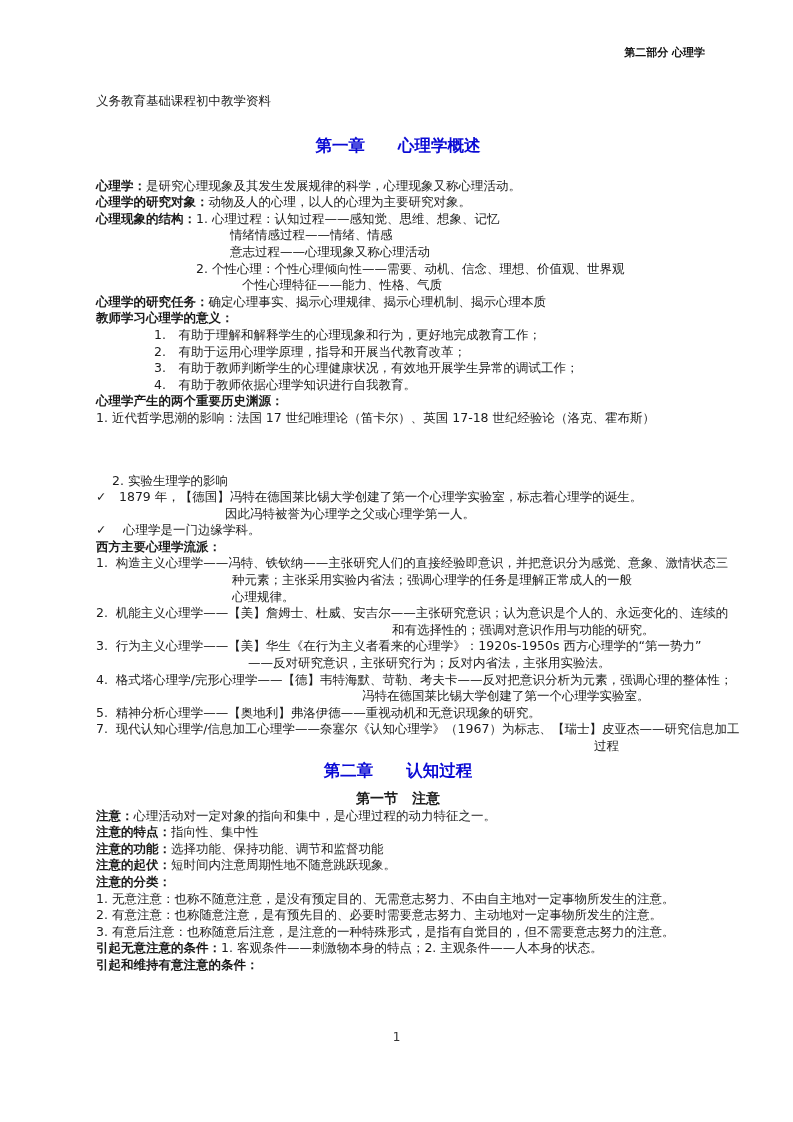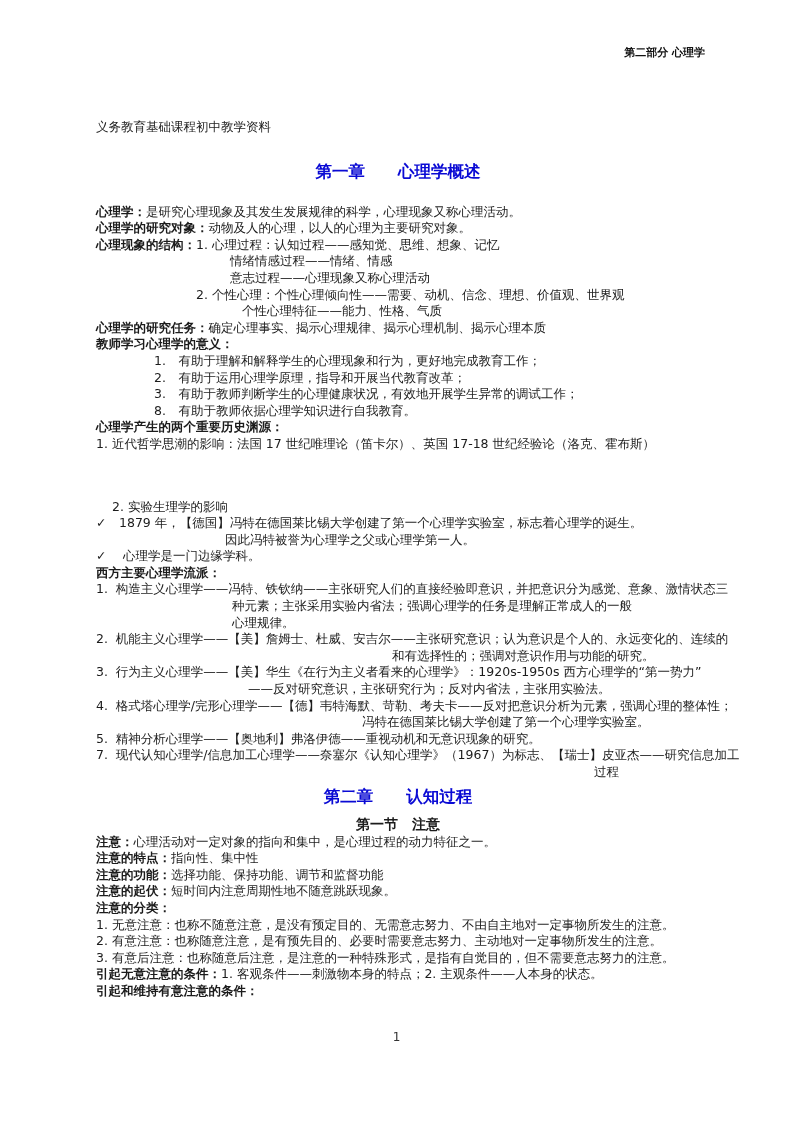--- a/index.html
+++ b/index.html
@@ -17,21 +17,21 @@
     top: 45px;
     right: 88px;
     font-size: 11px;
     font-weight: bold;
     color: #111;
     white-space: pre;
   }
   .content {
     position: absolute;
     left: 96px;
-    top: 119px;
+    top: 93px;
     width: 604px;
   }
   .line {
     font-size: 12.5px;
     line-height: 16.6px;
     white-space: pre;
   }
   .line .b { font-weight: bold; }
   .line.chapter {
     font-size: 16.5px;
@@ -71,21 +71,21 @@
       <div class="line"><span class="b">心理现象的结构：</span><span>1. 心理过程：认知过程——感知觉、思维、想象、记忆</span></div>
       <div class="line" style="padding-left: 134px;"><span>情绪情感过程——情绪、情感</span></div>
       <div class="line" style="padding-left: 134px;"><span>意志过程——心理现象又称心理活动</span></div>
       <div class="line" style="padding-left: 100px;"><span>2. 个性心理：个性心理倾向性——需要、动机、信念、理想、价值观、世界观</span></div>
       <div class="line" style="padding-left: 146px;"><span>个性心理特征——能力、性格、气质</span></div>
       <div class="line"><span class="b">心理学的研究任务：</span><span>确定心理事实、揭示心理规律、揭示心理机制、揭示心理本质</span></div>
       <div class="line"><span class="b">教师学习心理学的意义：</span></div>
       <div class="line" style="padding-left: 58px;"><span>1.　有助于理解和解释学生的心理现象和行为，更好地完成教育工作；</span></div>
       <div class="line" style="padding-left: 58px;"><span>2.　有助于运用心理学原理，指导和开展当代教育改革；</span></div>
       <div class="line" style="padding-left: 58px;"><span>3.　有助于教师判断学生的心理健康状况，有效地开展学生异常的调试工作；</span></div>
-      <div class="line" style="padding-left: 58px;"><span>8.　有助于教师依据心理学知识进行自我教育。</span></div>
+      <div class="line" style="padding-left: 58px;"><span>4.　有助于教师依据心理学知识进行自我教育。</span></div>
       <div class="line"><span class="b">心理学产生的两个重要历史渊源：</span></div>
       <div class="line"><span>1. 近代哲学思潮的影响：法国 17 世纪唯理论（笛卡尔）、英国 17-18 世纪经验论（洛克、霍布斯）</span></div>
       <div class="line" style="padding-left: 16px; margin-top: 46px;"><span>2. 实验生理学的影响</span></div>
       <div class="line"><span>✓　1879 年，【德国】冯特在德国莱比锡大学创建了第一个心理学实验室，标志着心理学的诞生。</span></div>
       <div class="line" style="padding-left: 129px;"><span>因此冯特被誉为心理学之父或心理学第一人。</span></div>
       <div class="line"><span>✓　 心理学是一门边缘学科。</span></div>
       <div class="line"><span class="b">西方主要心理学流派：</span></div>
       <div class="line"><span>1.  构造主义心理学——冯特、铁钦纳——主张研究人们的直接经验即意识，并把意识分为感觉、意象、激情状态三</span></div>
       <div class="line" style="padding-left: 136px;"><span>种元素；主张采用实验内省法；强调心理学的任务是理解正常成人的一般</span></div>
       <div class="line" style="padding-left: 136px;"><span>心理规律。</span></div>

